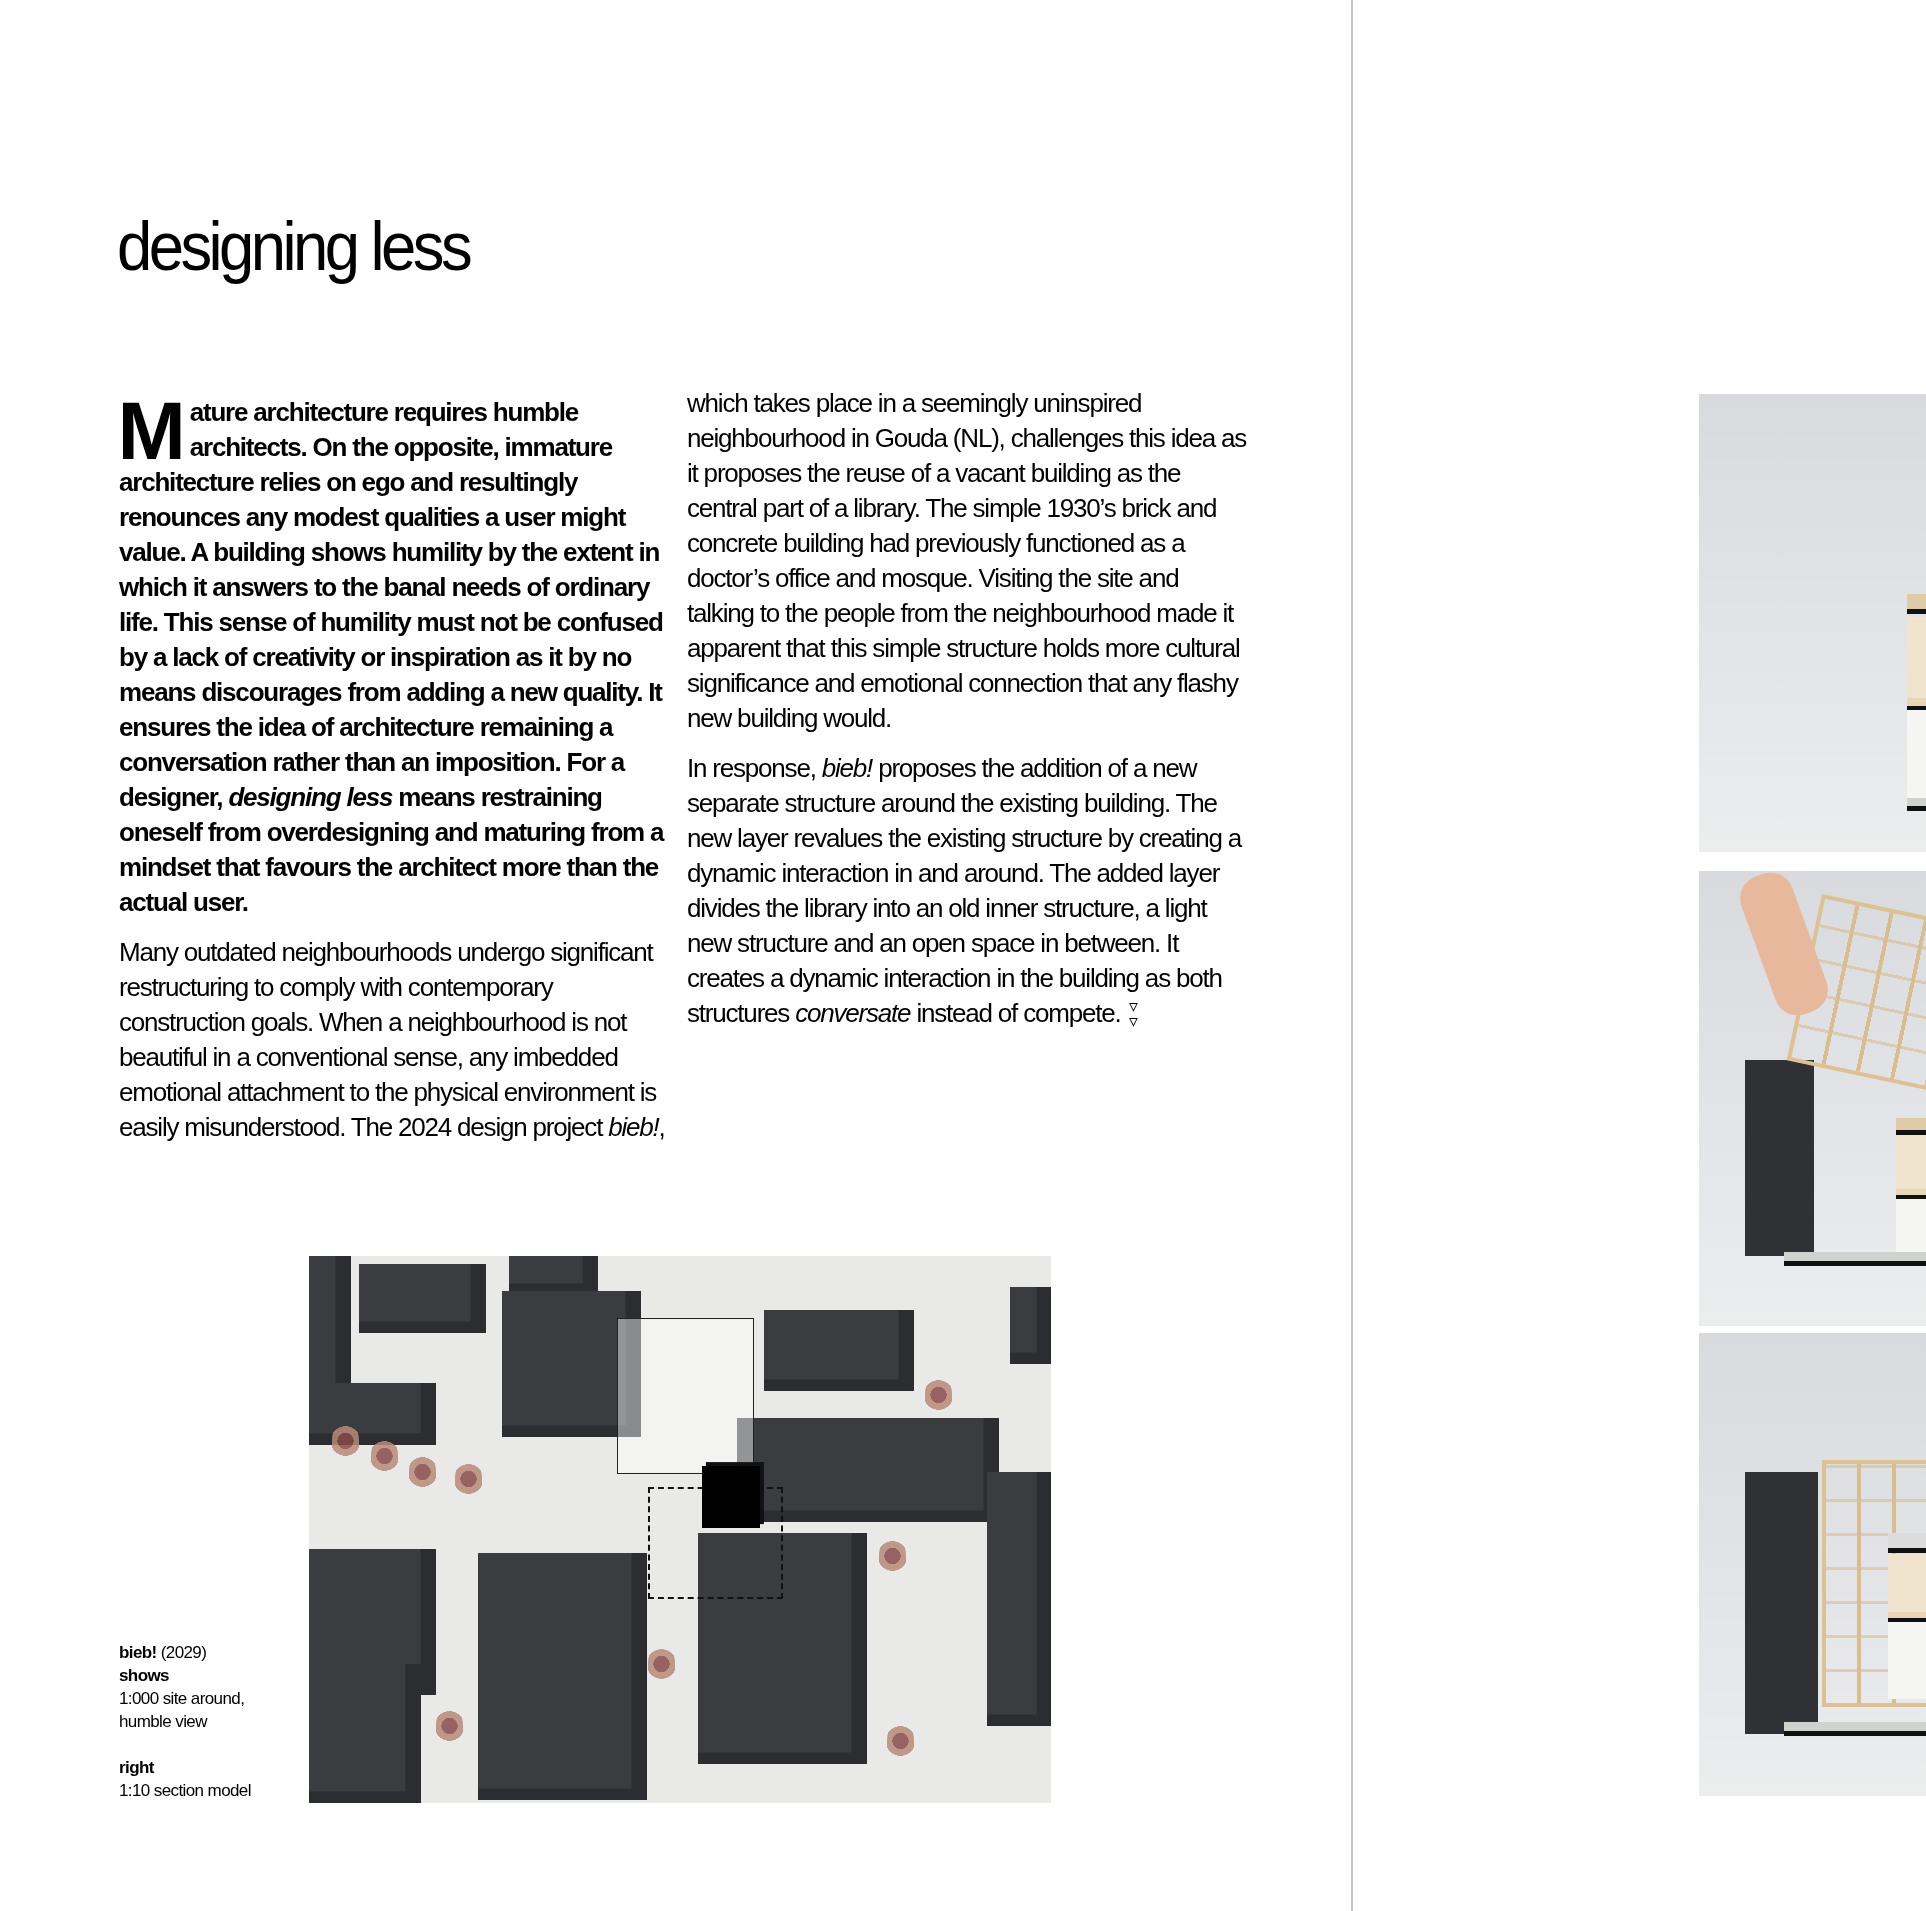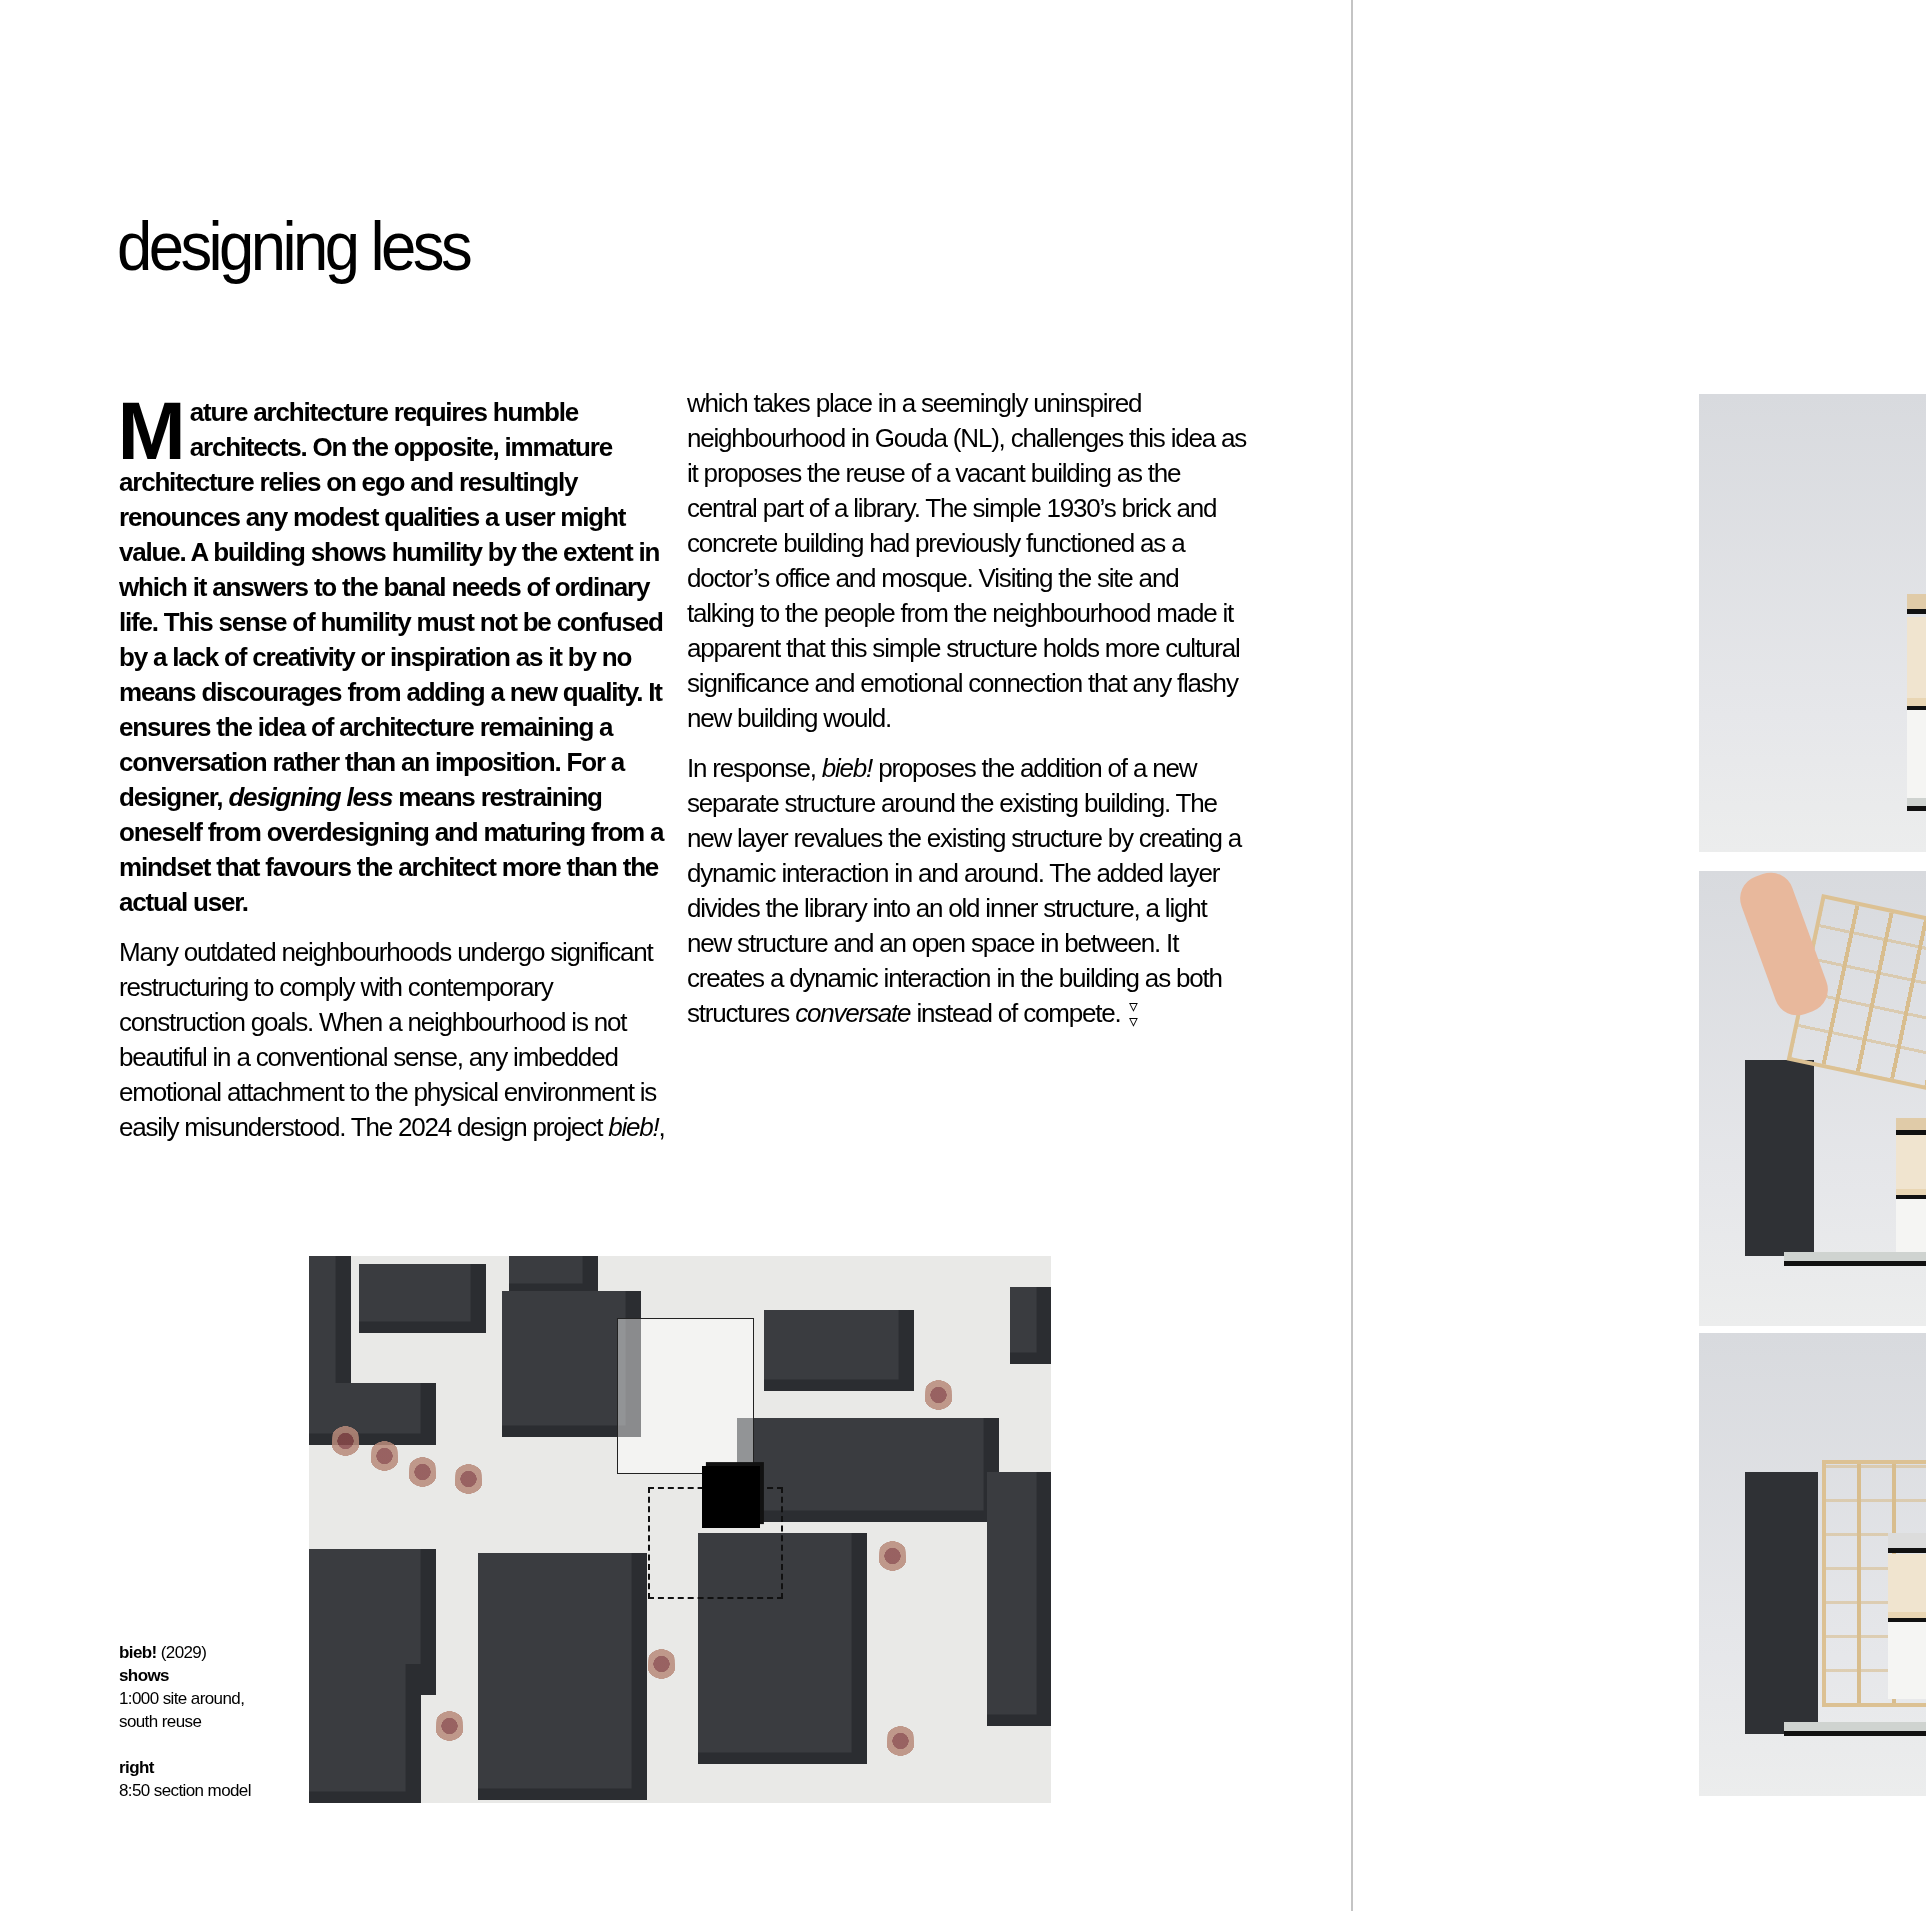--- a/index.html
+++ b/index.html
@@ -94,24 +94,24 @@
   <div class="tree" style="left:616px;top:116px;"></div>
   <div class="tree" style="left:339px;top:385px;"></div>
   <div class="tree" style="left:578px;top:462px;"></div>
   <div class="tree" style="left:127px;top:447px;"></div>
 </div>
 
 <div class="caption-left">
   <div><span class="b">bieb!</span><span> (2029)</span></div>
   <div class="b">shows</div>
   <div>1:000 site around,</div>
-  <div>south reuse</div>
+  <div>humble view</div>
   <div class="gap"></div>
   <div class="b">right</div>
-  <div>8:50 section model</div>
+  <div>1:10 section model</div>
 </div>
 
 <div class="photo sect p1" title="1:50 section model – existing building">
   <div class="model" style="left:200px;top:200px;width:277px;height:216px;">
     <div class="roof" style="left:7.7px;top:0;width:262px;height:15.4px;"></div>
     <div class="room-up" style="left:7.7px;top:23px;width:262px;height:81px;"></div>
     <div class="floor" style="left:7.7px;top:104px;width:262px;height:7.7px;"></div>
     <div class="room-dn" style="left:7.7px;top:116px;width:262px;height:89px;"></div>
     <div class="base" style="left:7.7px;top:204px;width:262px;height:7.7px;"></div>
   </div>

